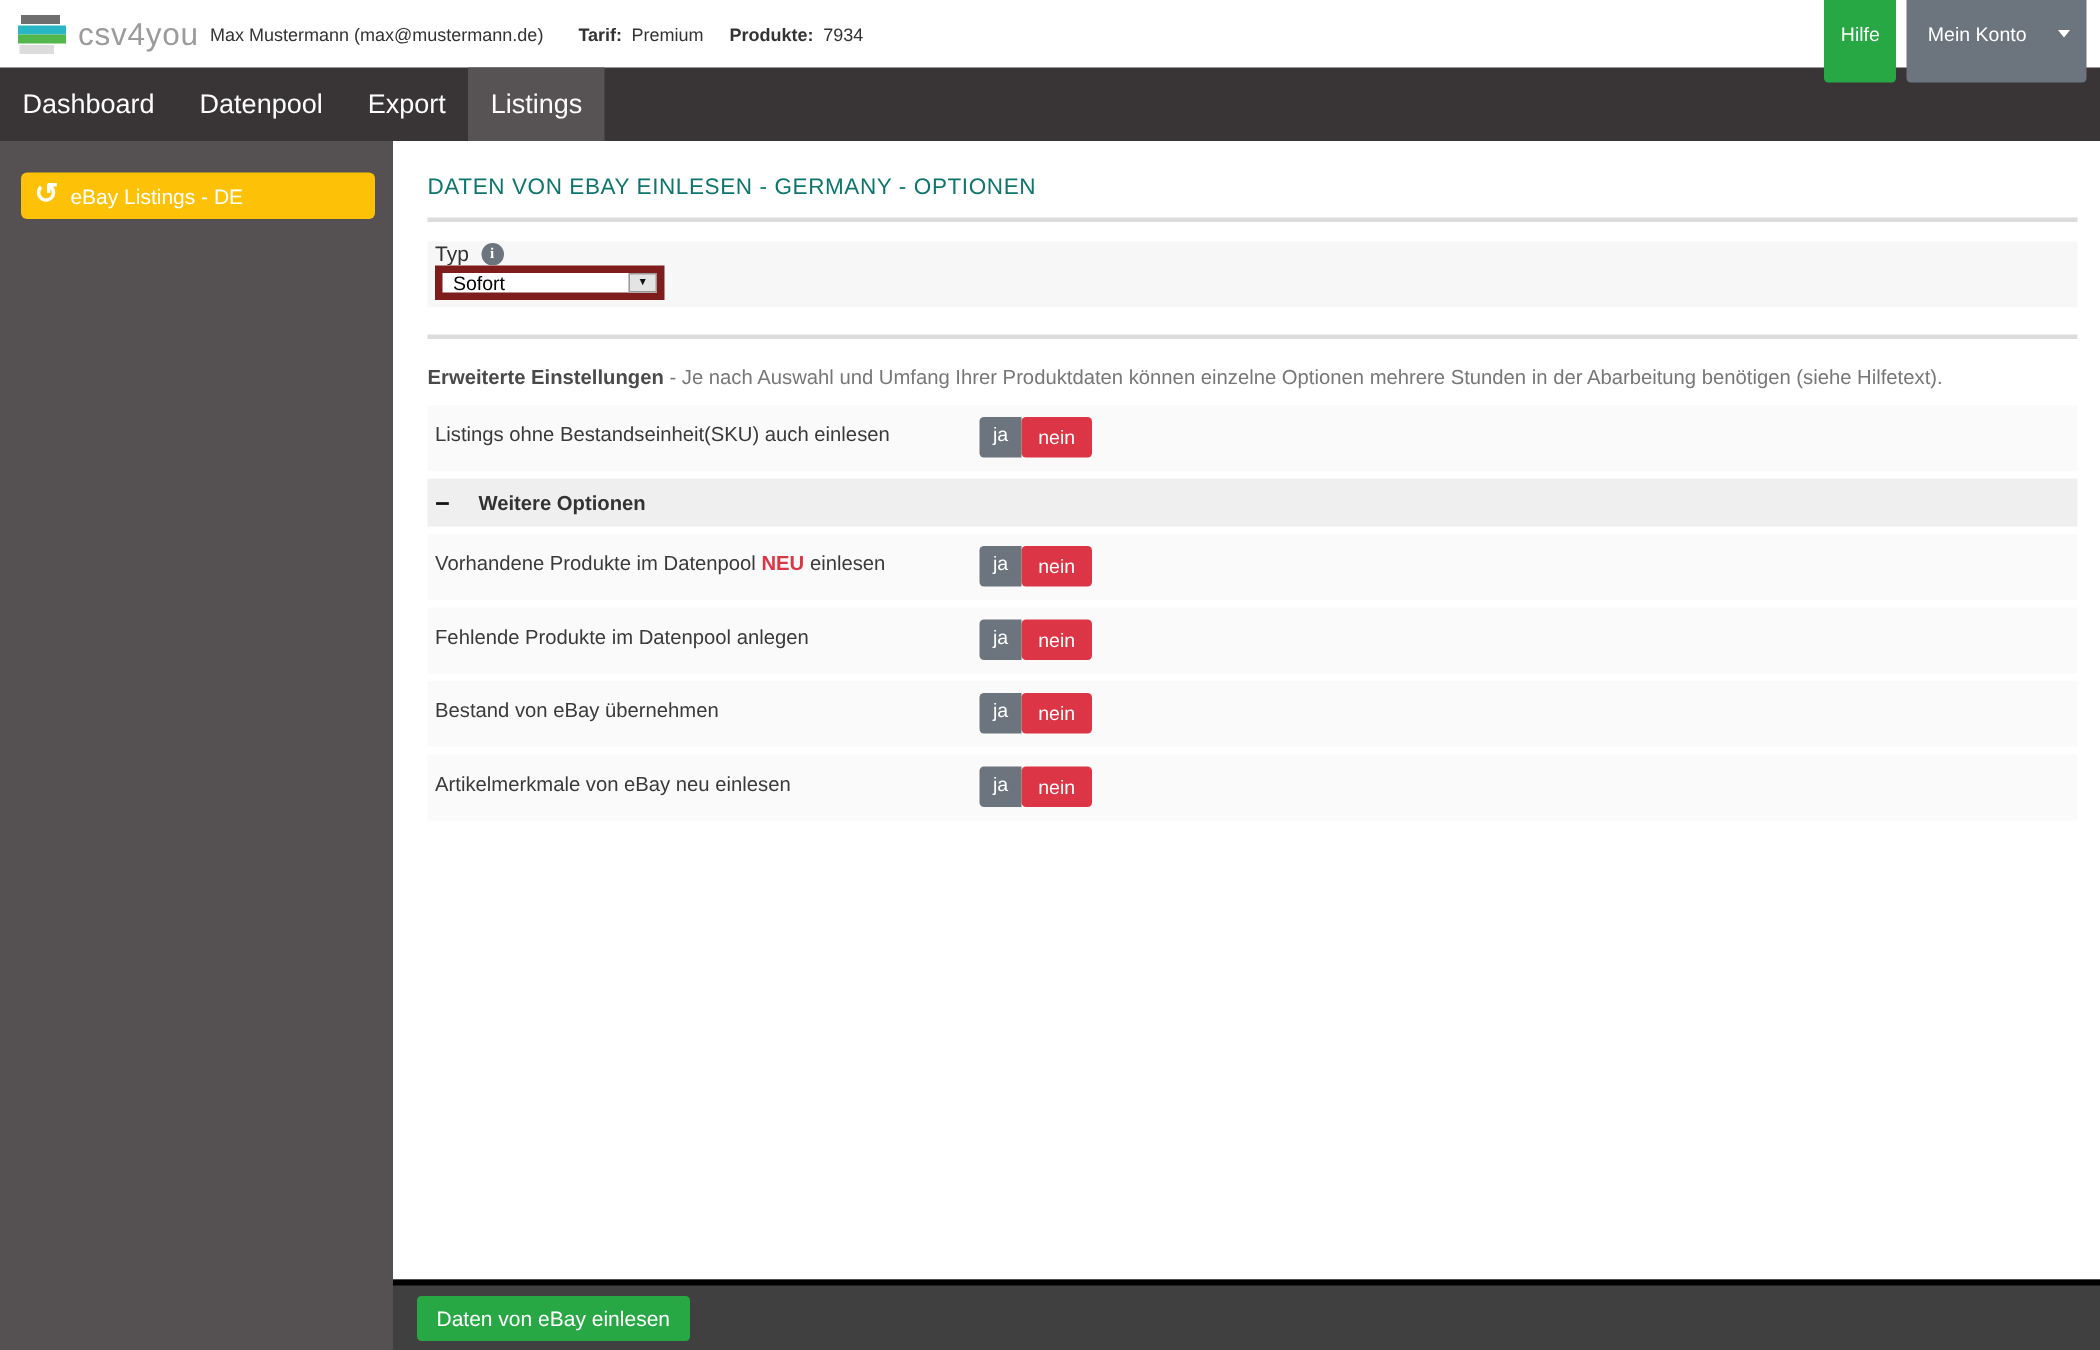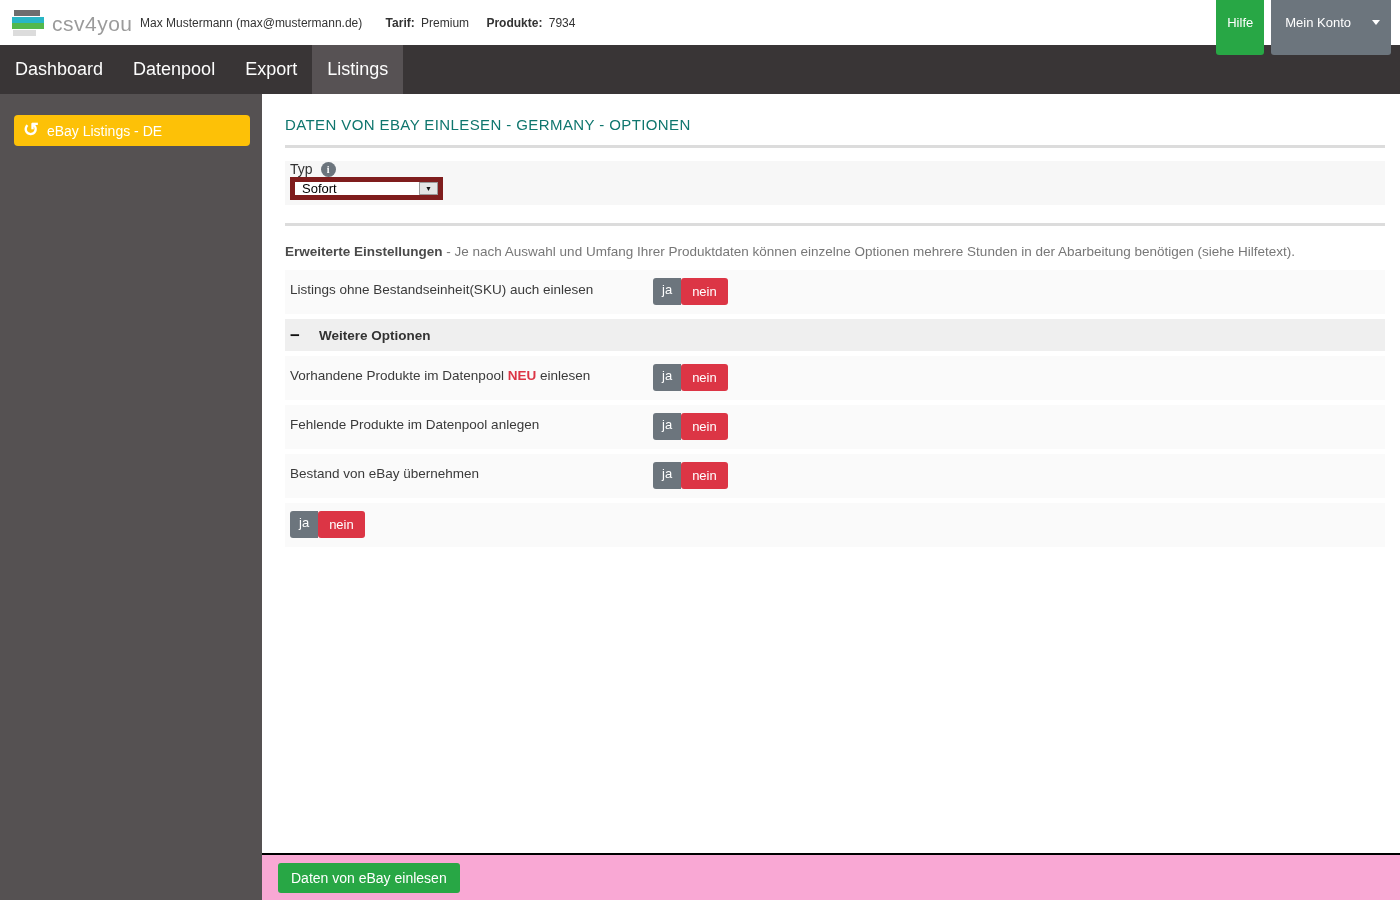--- a/index.html
+++ b/index.html
@@ -81,21 +81,21 @@
   .group-header { margin-top:5px; height:32px; background:#efefef; display:flex;
                   align-items:center; padding:0 5px; }
   .minus-icon { font-weight:bold; font-size:17px; color:#111; cursor:pointer; line-height:1; }
   .group-title { font-weight:bold; font-size:13.5px; color:#333; margin-left:19px; }
 
   .toggle { display:flex; }
   .toggle-seg { color:#fff; font-size:13px; cursor:pointer; }
   .toggle-ja   { background:#6c757d; padding:4px 9px;  border-radius:3px 0 0 3px; }
   .toggle-nein { background:#dc3545; padding:6px 11px; border-radius:3px; }
 
-  .footer { height:47px; background:#f9a8d4; border-top:2px solid #000000;
+  .footer { height:47px; background:#404040; border-top:4px solid #000000;
             display:flex; align-items:center; padding-left:16px; }
   .submit-btn { background:#28a745; color:#fff; font-size:14px; padding:7px 13px;
                 border-radius:3px; border:none; cursor:pointer; font-family:inherit; }
 </style>
 </head>
 <body>
 
 <div class="header">
   <div class="logo">
     <div class="logo-bars">
@@ -196,20 +196,21 @@
 
       <div class="opt-row">
         <div class="opt-label">Bestand von eBay übernehmen</div>
         <div class="toggle">
           <span class="toggle-seg toggle-ja">ja</span>
           <span class="toggle-seg toggle-nein">nein</span>
         </div>
       </div>
 
       <div class="opt-row">
+        <div class="opt-label">Artikelmerkmale von eBay neu einlesen</div>
         <div class="toggle">
           <span class="toggle-seg toggle-ja">ja</span>
           <span class="toggle-seg toggle-nein">nein</span>
         </div>
       </div>
     </div>
 
     <div class="footer">
       <button class="submit-btn">Daten von eBay einlesen</button>
     </div>

